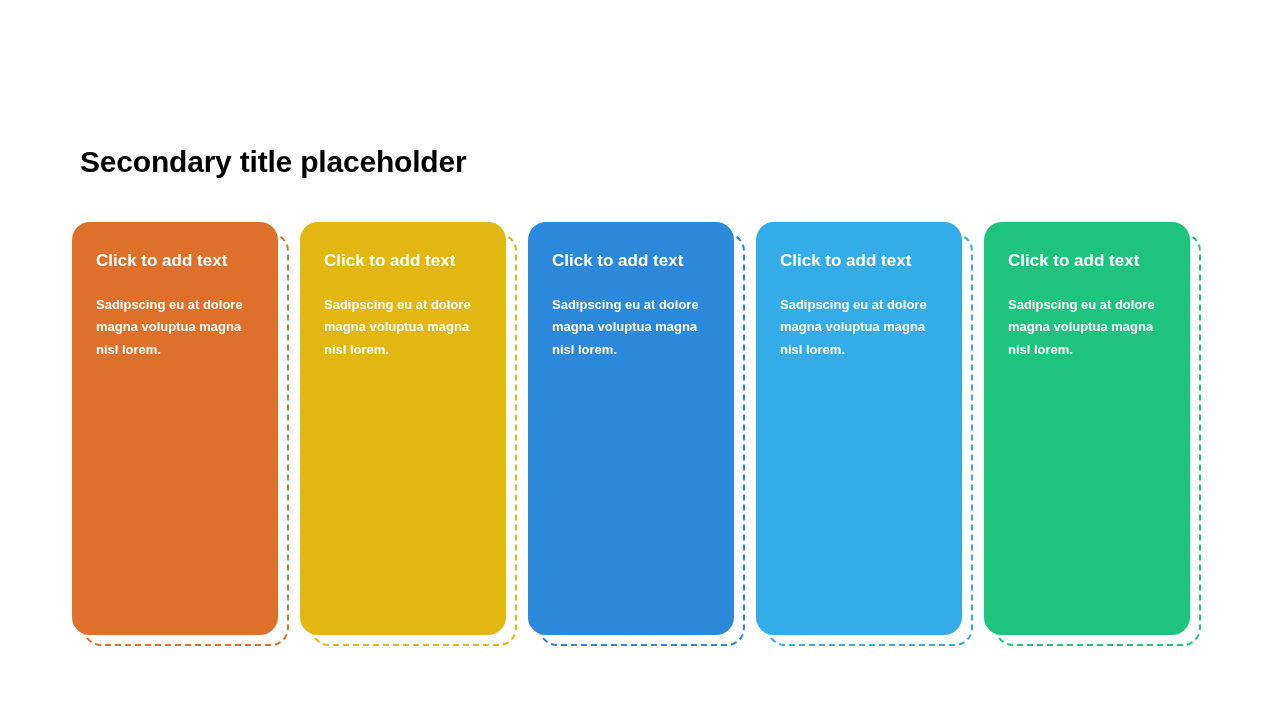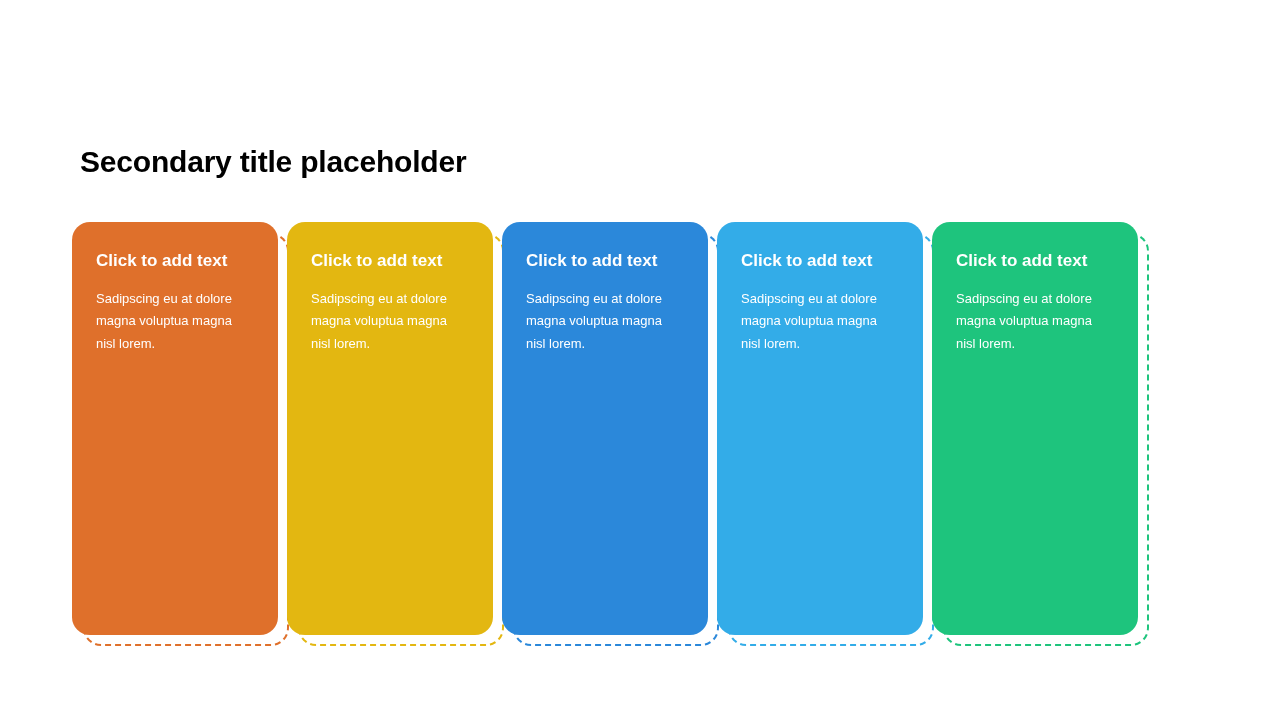--- a/index.html
+++ b/index.html
@@ -34,21 +34,21 @@
   }
 
   #card-row {
     position: absolute;
     left: 72px;
     top: 222px;
     width: 1138px;
     height: 424px;
     display: flex;
     flex-direction: row;
-    gap: 9px;
+    gap: 22px;
   }
 
   .card-slot {
     position: relative;
     width: 206px;
     height: 413px;
     flex: 0 0 206px;
   }
 
   .card-outline {
@@ -79,23 +79,23 @@
 
   .card-heading {
     margin: 0;
     font-size: 17px;
     font-weight: bold;
     line-height: 1.35;
     color: #ffffff;
   }
 
   .card-text {
-    margin: 15px 0 0 0;
+    margin: 21px 0 0 0;
     font-size: 13px;
-    font-weight: normal;
+    font-weight: bold;
     line-height: 1.72;
     color: #ffffff;
   }
 </style>
 </head>
 <body>
 
 <div id="slide" style="background-color: rgb(255, 255, 255);">
 
   <h1 id="slide-title" style="color: rgb(0, 0, 0);">Secondary title placeholder</h1>

